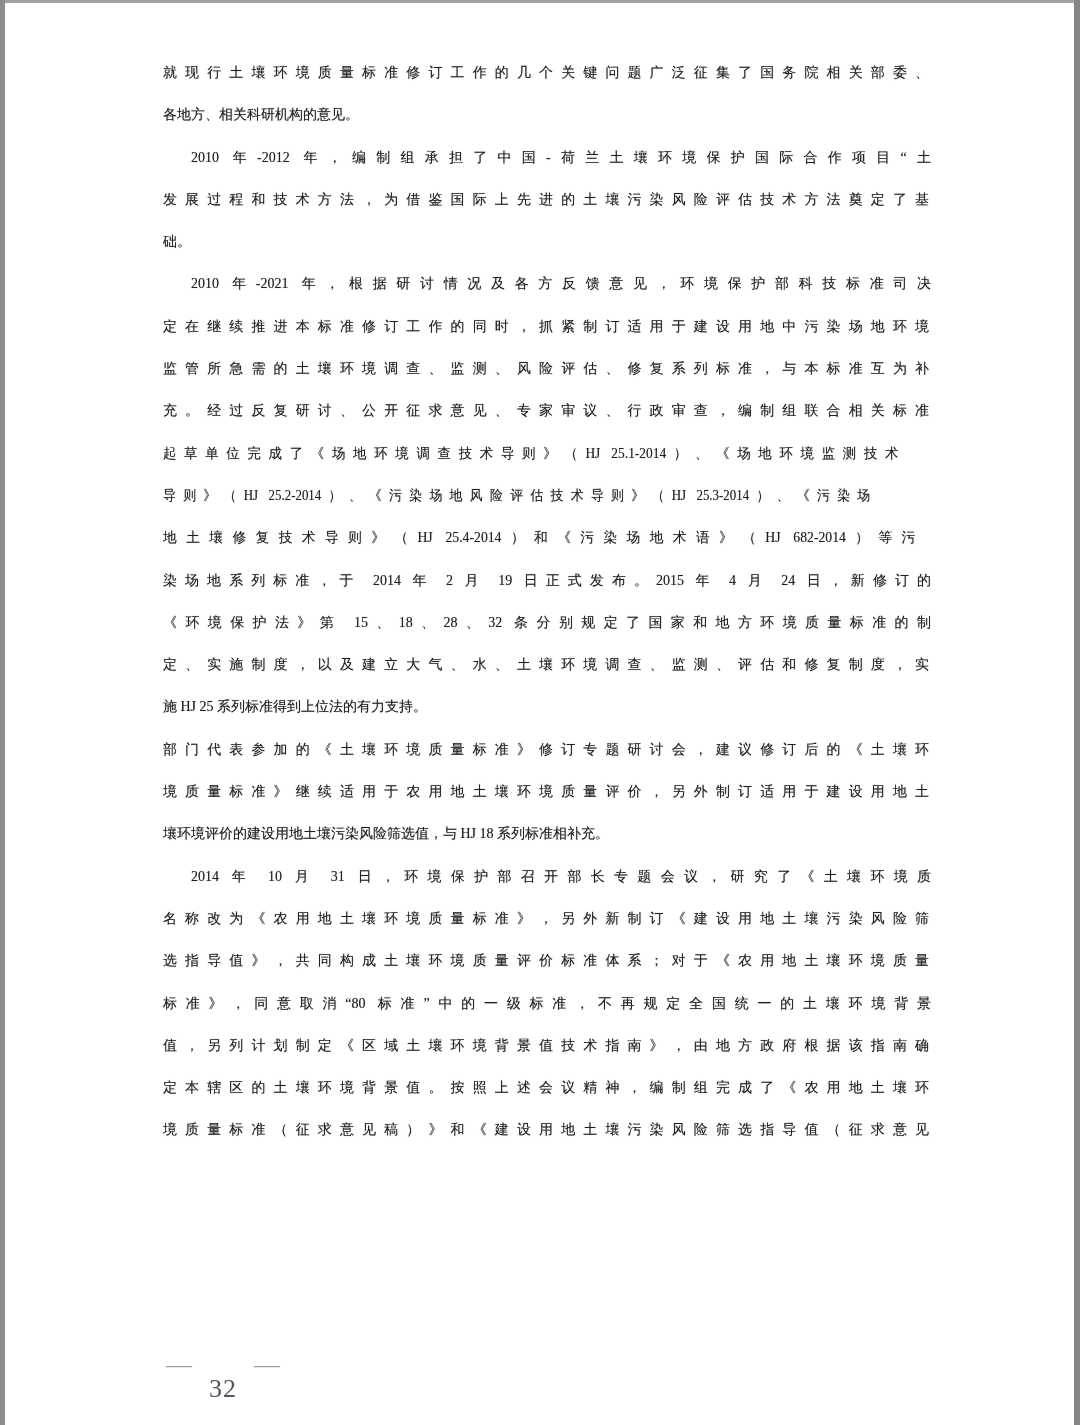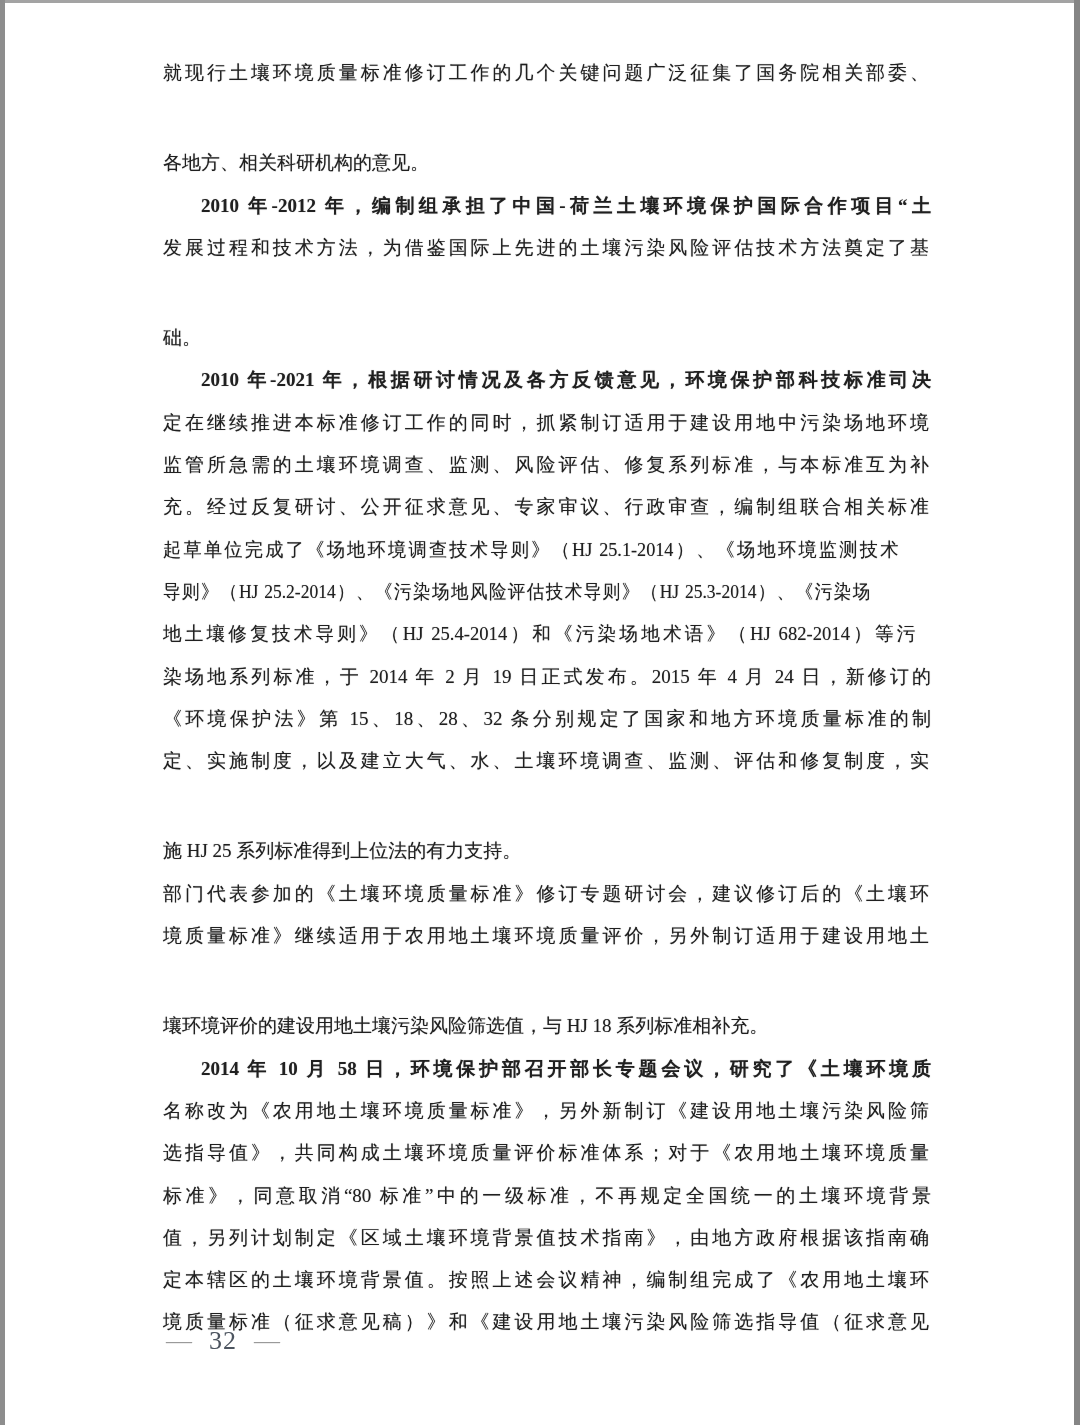--- a/index.html
+++ b/index.html
@@ -14,45 +14,45 @@
   .edge-left  { position: absolute; left: 0;  top: 0; width: 5px;  height: 1425px; background: #8d8d8d; }
   .edge-right { position: absolute; right: 0; top: 0; width: 6px;  height: 1425px; background: #858585; }
   .edge-top   { position: absolute; left: 0;  top: 0; width: 1080px; height: 3px;  background: #a3a3a3; }
 
   
   .content {
     position: absolute;
     left: 163px; top: 52px;
     width: 768px;
     color: #202020;
-    font-size: 19px;
+    font-size: 14px;
     line-height: 42.3px;
     text-shadow: 0 0 1px rgba(45,45,45,0.45);
   }
   .para { margin: 0; padding: 0; }
   .ln {
     text-align: justify;
     text-align-last: justify;
     word-break: keep-all;
     overflow: visible;
   }
-  .ln.end { text-align-last: left; margin-top: 48px; }
-  .ln.ind { text-indent: 2em; font-weight: bold; }
+  .ln.end { text-align-last: left; }
+  .ln.ind { text-indent: 2em; }
 
   
   .footer {
     position: absolute;
     left: 166px; top: 1326px;
     display: flex;
     align-items: center;
     gap: 17px;
     font-size: 26px;
   }
   .footer .dash { color: #9a9a9a; transform: scaleY(0.85); }
-  .footer .num  { color: #4d5560; letter-spacing: 1px; }
+  .footer .num  { color: #4d5560; letter-spacing: 1px; margin-top: 48px; }
 </style>
 </head>
 <body>
 
 <div class="page">
   <div class="edge-top"></div>
   <div class="edge-left"></div>
   <div class="edge-right"></div>
 
   <main class="content">
@@ -82,21 +82,21 @@
       <div class="ln end" style="">施 HJ 25 系列标准得到上位法的有力支持。</div>
     </div>
 
     <div class="para">
       <div class="ln" style="white-space: nowrap; transform-origin: 0px 50%; transform: scaleX(0.997403);">部门代表参加的《土壤环境质量标准》修订专题研讨会，建议修订后的《土壤环</div>
       <div class="ln" style="white-space: nowrap; transform-origin: 0px 50%; transform: scaleX(0.997403);">境质量标准》继续适用于农用地土壤环境质量评价，另外制订适用于建设用地土</div>
       <div class="ln end" style="">壤环境评价的建设用地土壤污染风险筛选值，与 HJ 18 系列标准相补充。</div>
     </div>
 
     <div class="para">
-      <div class="ln ind" style="">2014 年 10 月 58 日，环境保护部召开部长专题会议，研究了《土壤环境质</div>
+      <div class="ln ind" style="">2014 年 10 月 31 日，环境保护部召开部长专题会议，研究了《土壤环境质</div>
       <div class="ln" style="white-space: nowrap; transform-origin: 0px 50%; transform: scaleX(0.997403);">名称改为《农用地土壤环境质量标准》，另外新制订《建设用地土壤污染风险筛</div>
       <div class="ln" style="white-space: nowrap; transform-origin: 0px 50%; transform: scaleX(0.997403);">选指导值》，共同构成土壤环境质量评价标准体系；对于《农用地土壤环境质量</div>
       <div class="ln" style="">标准》，同意取消“80 标准”中的一级标准，不再规定全国统一的土壤环境背景</div>
       <div class="ln" style="white-space: nowrap; transform-origin: 0px 50%; transform: scaleX(0.997403);">值，另列计划制定《区域土壤环境背景值技术指南》，由地方政府根据该指南确</div>
       <div class="ln" style="white-space: nowrap; transform-origin: 0px 50%; transform: scaleX(0.997403);">定本辖区的土壤环境背景值。按照上述会议精神，编制组完成了《农用地土壤环</div>
       <div class="ln" style="white-space: nowrap; transform-origin: 0px 50%; transform: scaleX(0.997403);">境质量标准（征求意见稿）》和《建设用地土壤污染风险筛选指导值（征求意见</div>
     </div>
 
   </main>
 

